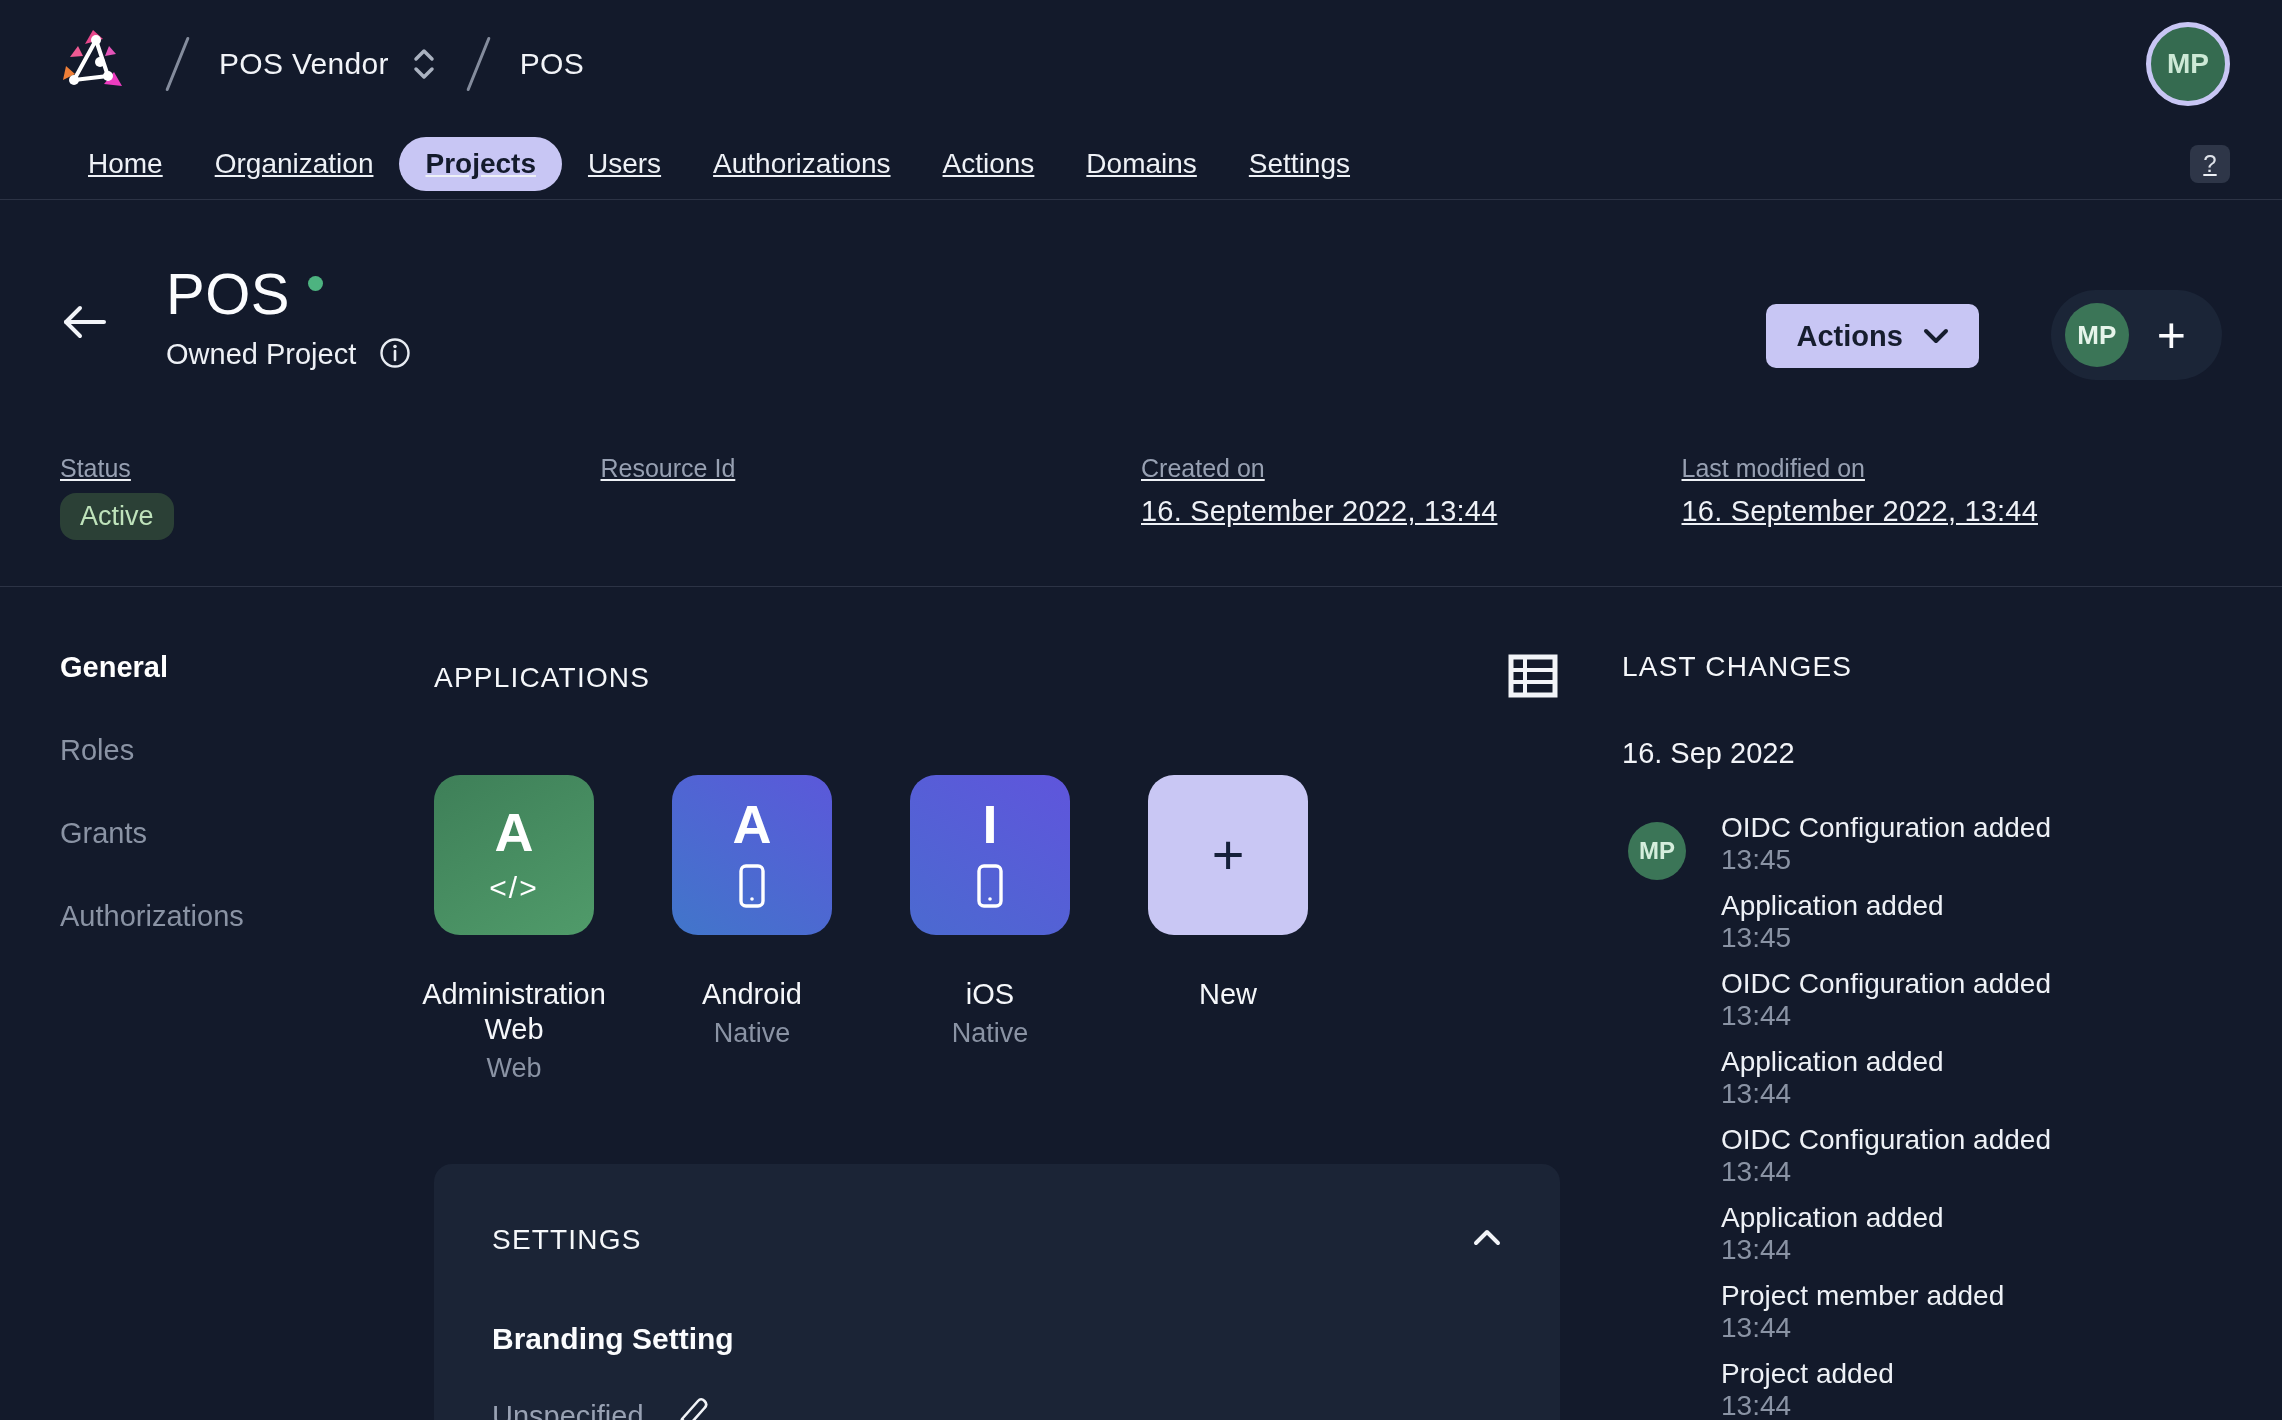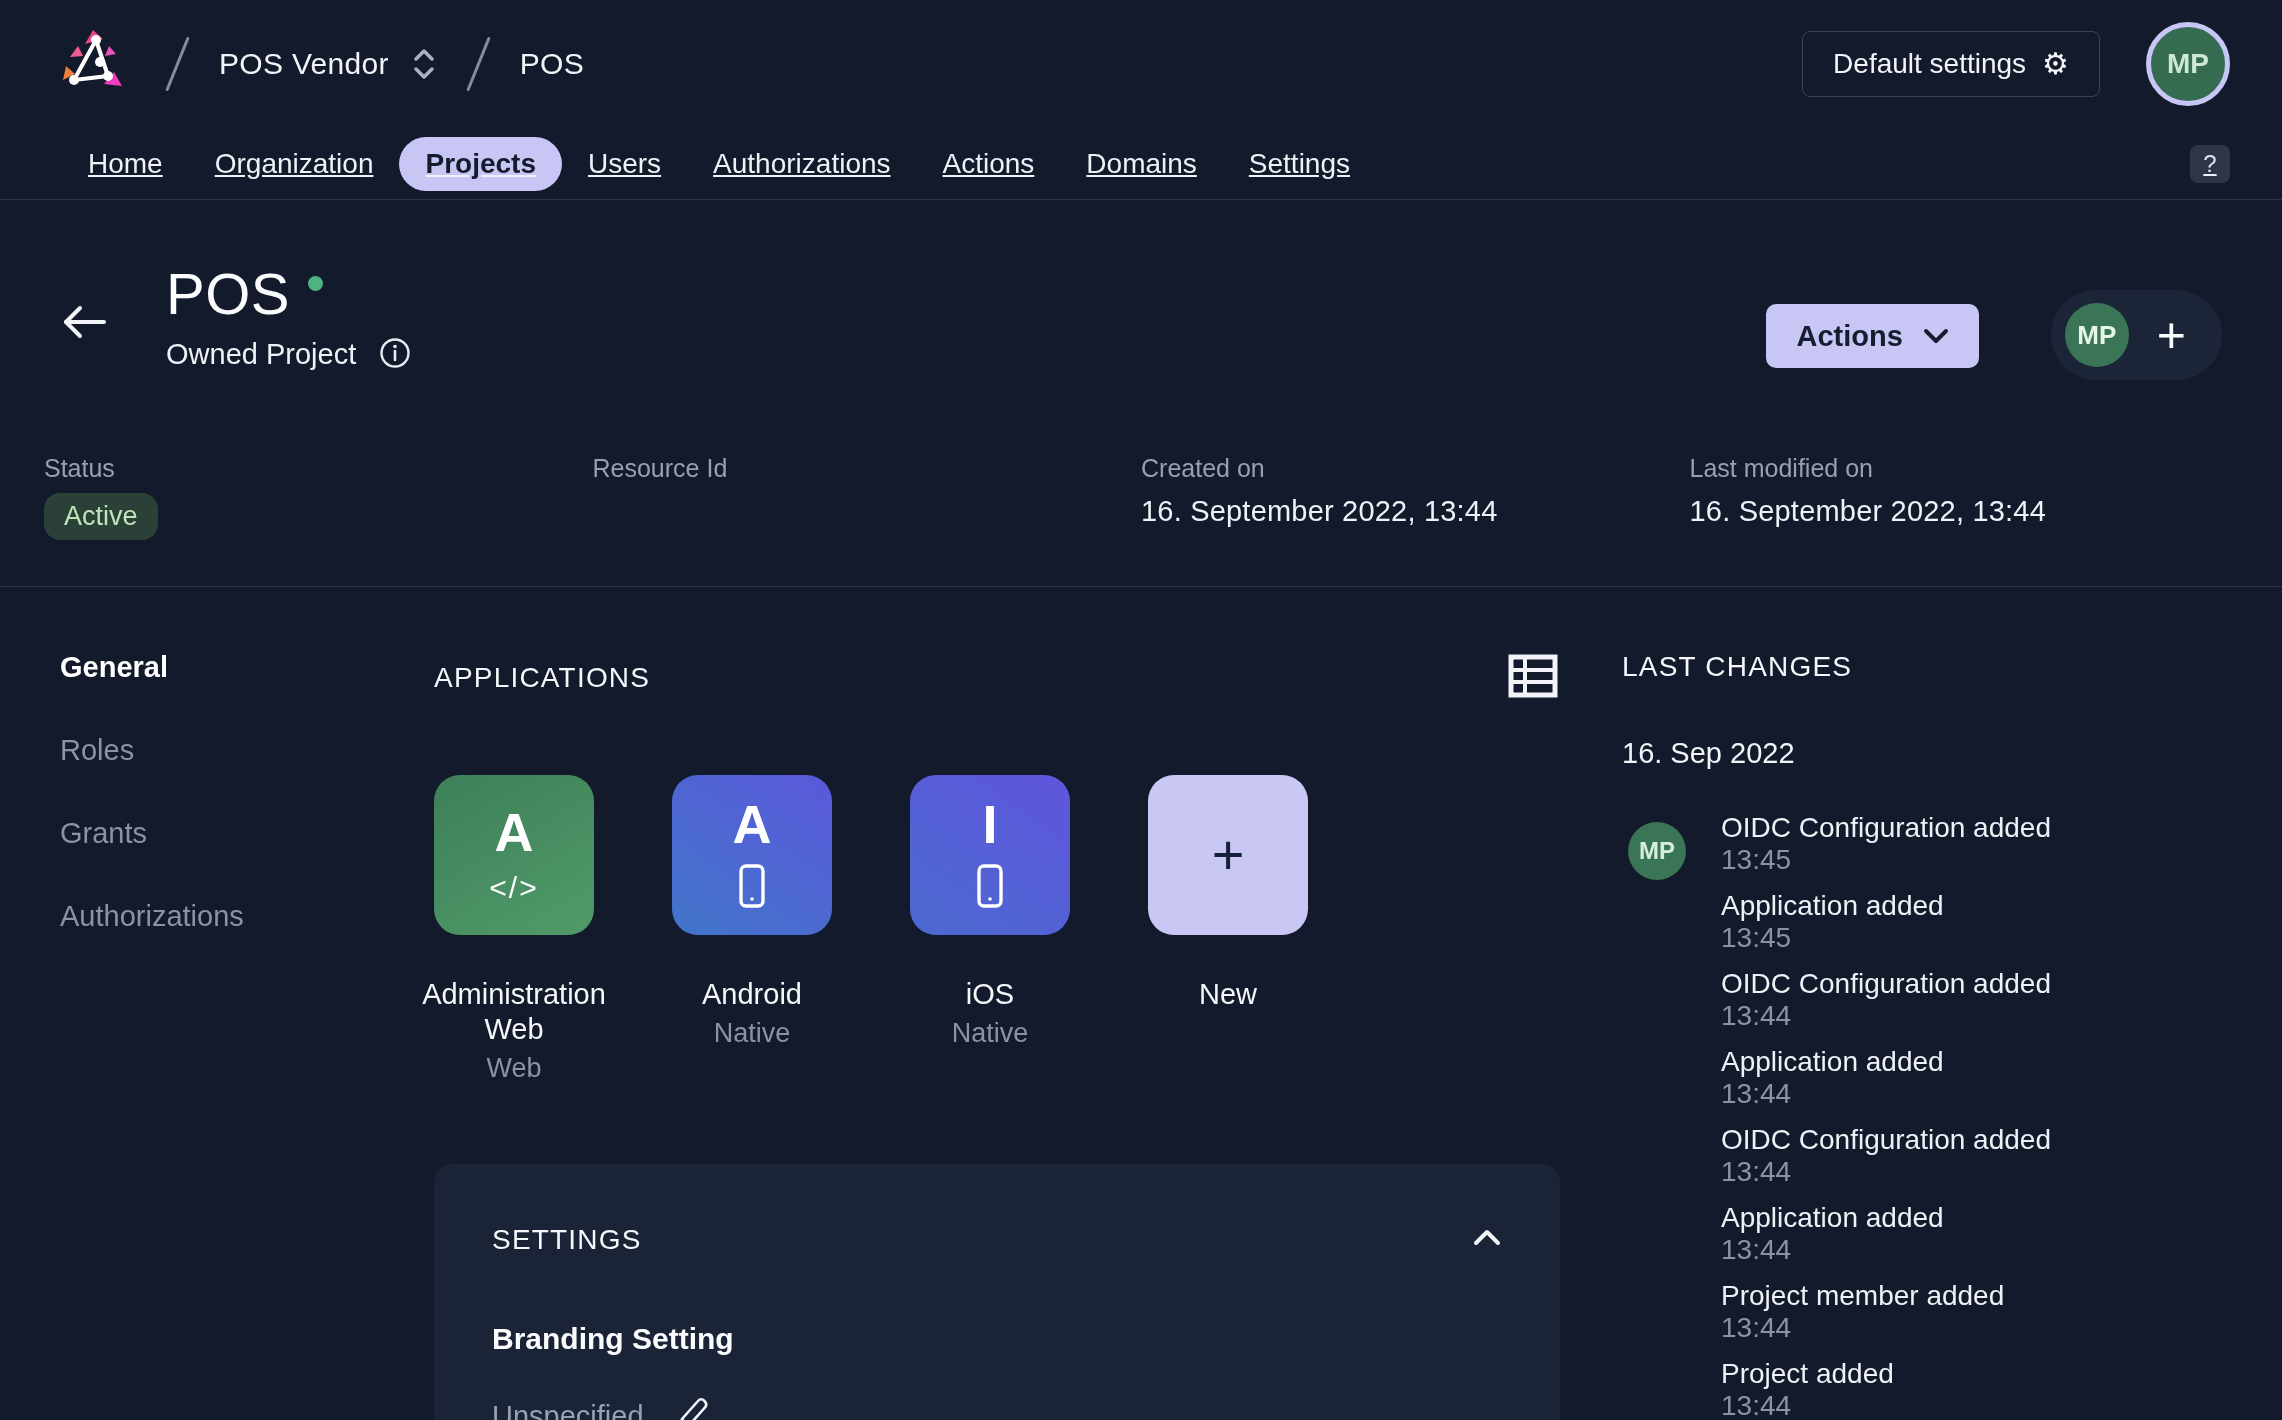--- a/index.html
+++ b/index.html
@@ -62,21 +62,21 @@
     display:flex; align-items:center; padding:0 36px 0 14px; gap:28px;
   }
   .member-avatar {
     width:64px; height:64px; border-radius:50%; background:#3b7557;
     display:flex; align-items:center; justify-content:center;
     color:#e6f4ea; font-size:26px; font-weight:bold; cursor:pointer;
   }
   .member-add { font-size:50px; font-weight:200; color:#fbfcfe; line-height:1; cursor:pointer; }
 
   
-  .meta-row { display:flex; padding:74px 44px 46px; border-bottom:1.5px solid #2c3345; }
+  .meta-row { display:flex; padding:74px 60px 46px; border-bottom:1.5px solid #2c3345;text-decoration:underline; }
   .meta-col { width:550px; }
   .meta-label { font-size:25px; color:#97a0b2; }
   .meta-value { font-size:29px; color:#eef1f6; margin-top:12px; letter-spacing:.2px; }
   .status-badge {
     display:inline-block; margin-top:10px; padding:8px 20px; border-radius:16px;
     background:#2b4036; color:#bfe3bb; font-size:27px;
   }
 
   
   .content { display:flex; padding:64px 60px 0; align-items:flex-start; }
@@ -153,24 +153,20 @@
     <span class="sort-icon">
       <svg width="26" height="36" viewBox="0 0 26 36">
         <polyline points="5,13 13,5 21,13" fill="none" stroke="#aab2c0" stroke-width="3.5" stroke-linecap="round" stroke-linejoin="round"></polyline>
         <polyline points="5,23 13,31 21,23" fill="none" stroke="#aab2c0" stroke-width="3.5" stroke-linecap="round" stroke-linejoin="round"></polyline>
       </svg>
     </span>
   </div>
   <div class="crumb-slash"></div>
   <span class="crumb-label">POS</span>
   <div class="topbar-spacer"></div>
-  <button class="btn-outline">
-    <span>Default settings</span>
-    <span class="gear">⚙</span>
-  </button>
   <div class="topbar-avatar">
     <span>MP</span>
   </div>
 </div>
 
 <div class="navbar">
   <div class="nav-item">Home</div>
   <div class="nav-item">Organization</div>
   <div class="nav-item active">Projects</div>
   <div class="nav-item">Users</div>

